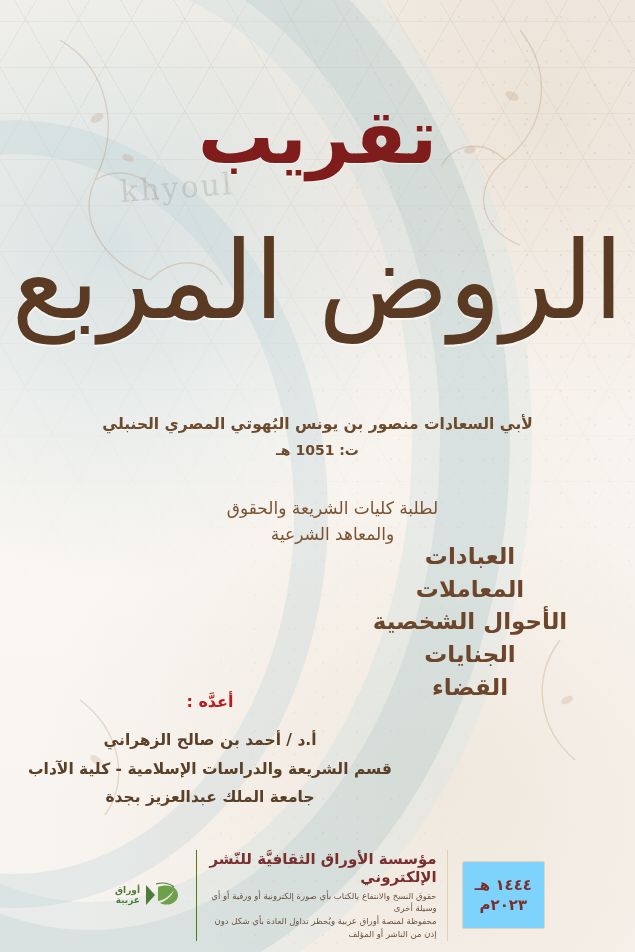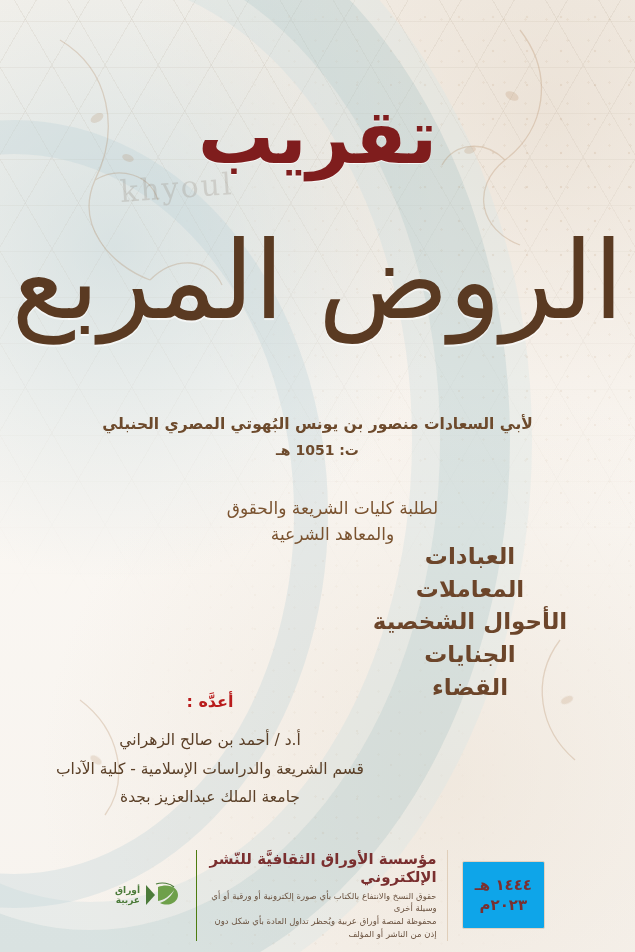--- a/index.html
+++ b/index.html
@@ -187,38 +187,38 @@
     position: absolute;
     top: 726px;
     left: 0;
     width: 420px;
     text-align: center;
     color: #5b4028;
   }
   .prep-line {
     font-size: 15.5px;
     line-height: 1.85;
-    font-weight: normal;
+    font-weight: bold;
   }
 
   
   .footer {
     position: absolute;
     left: 0;
     right: 0;
     bottom: 28px;
     height: 58px;
     display: flex;
     align-items: center;
     justify-content: center;
     gap: 14px;
     padding: 0 90px;
   }
   .footer-year {
-    background: #0ea5e9;
+    background: #7dd3fc;
     border: 1px solid #e3d2bf;
     color: #7a2f2f;
     font-weight: bold;
     font-size: 15px;
     line-height: 1.35;
     text-align: center;
     padding: 13px 12px;
     border-radius: 2px;
     white-space: nowrap;
   }

